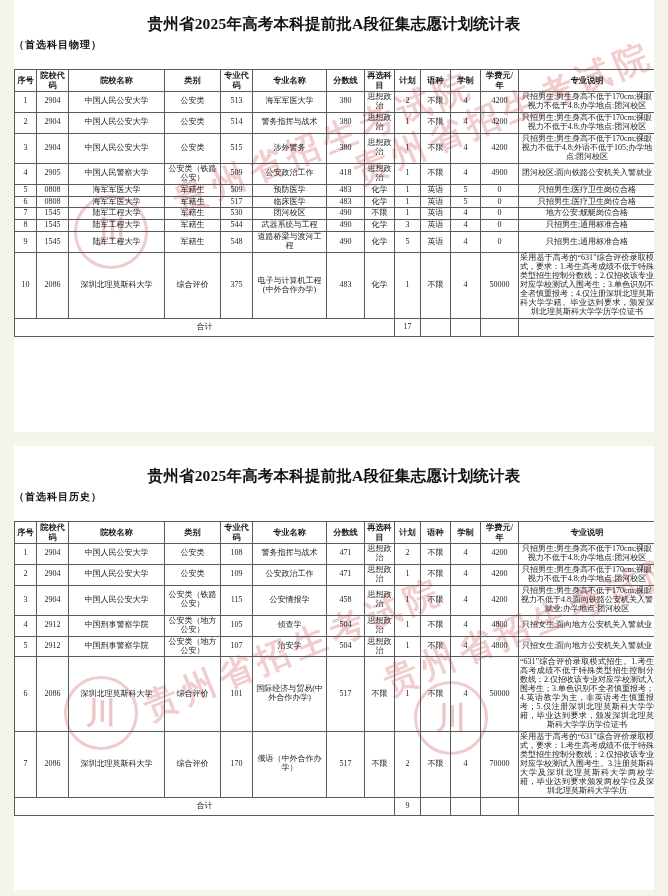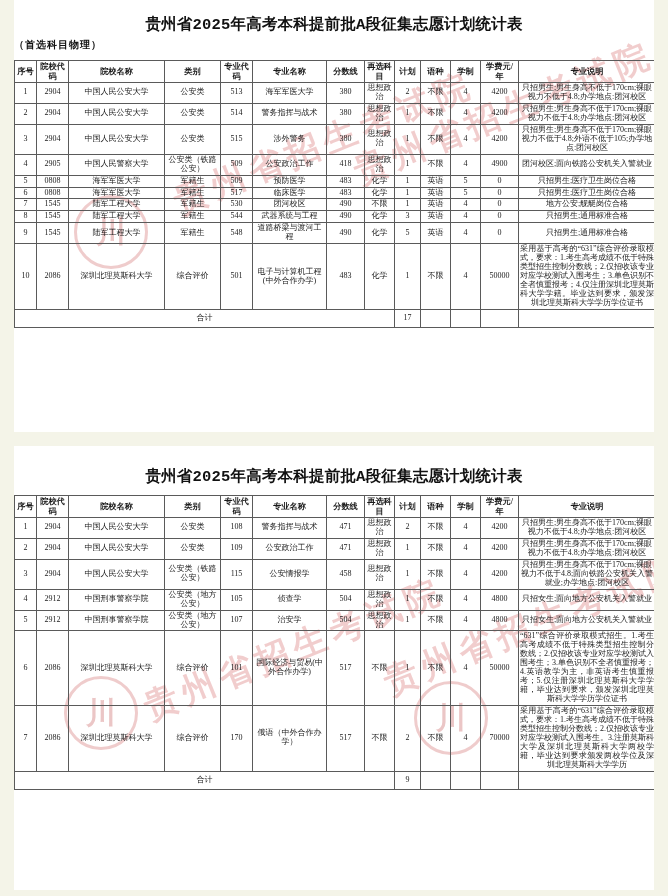--- a/index.html
+++ b/index.html
@@ -19,34 +19,34 @@
   .gap { height: 14px; background: #f4f4e8; }
   #page2 { height: 444px; padding-top: 12px; }
 
   .title {
     text-align: center;
     font-size: 15.5px;
     font-weight: bold;
     letter-spacing: 0.2px;
     color: #111;
     margin: 8px 0 3px 0;
-    font-family: Liberation Mono, monospace;
+    font-family: Liberation Serif, serif;
   }
   .subtitle {
     font-size: 10px;
     font-weight: bold;
     color: #111;
     margin: 0 0 7px 0;
     letter-spacing: 1px;
   }
 
   table.plan {
     border-collapse: collapse;
     width: 642px;
-    margin: 8px auto;
+    margin: 17px auto;
     table-layout: fixed;
     background: transparent;
     position: relative;
     z-index: 2;
   }
   table.plan th, table.plan td {
     border: 1px solid #5a5a5a;
     text-align: center;
     vertical-align: middle;
     color: #1a1a1a;
@@ -306,21 +306,21 @@
           <td>英语</td>
           <td>4</td>
           <td>0</td>
           <td class="desc">只招男生;通用标准合格</td>
         </tr>
         <tr>
           <td>10</td>
           <td>2086</td>
           <td>深圳北理莫斯科大学</td>
           <td>综合评价</td>
-          <td>501</td>
+          <td>375</td>
           <td>电子与计算机工程(中外合作办学)</td>
           <td>483</td>
           <td>化学</td>
           <td>1</td>
           <td>不限</td>
           <td>4</td>
           <td>50000</td>
           <td class="desc just">采用基于高考的“631”综合评价录取模式，要求：1.考生高考成绩不低于特殊类型招生控制分数线；2.仅招收该专业对应学校测试入围考生；3.单色识别不全者慎重报考；4.仅注册深圳北理莫斯科大学学籍。毕业达到要求，颁发深圳北理莫斯科大学学历学位证书</td>
         </tr>
         <tr>
@@ -337,20 +337,21 @@
 
 <div class="gap"></div>
 
 <div class="page" id="page2">
   <div class="wm wm-text" id="wm3">贵州省招生考试院</div>
   <div class="wm wm-seal" id="wm3b">川</div>
   <div class="wm wm-text" id="wm4">贵州省招生考试院</div>
   <div class="wm wm-seal" id="wm5">川</div>
 
   <div class="title">贵州省2025年高考本科提前批A段征集志愿计划统计表</div>
+  <div class="subtitle">（首选科目历史）</div>
 
   <table class="plan">
     <colgroup>
       <col class="cw1">
         <col class="cw2">
         <col class="cw3">
         <col class="cw4">
         <col class="cw5">
       <col class="cw6">
         <col class="cw7">

